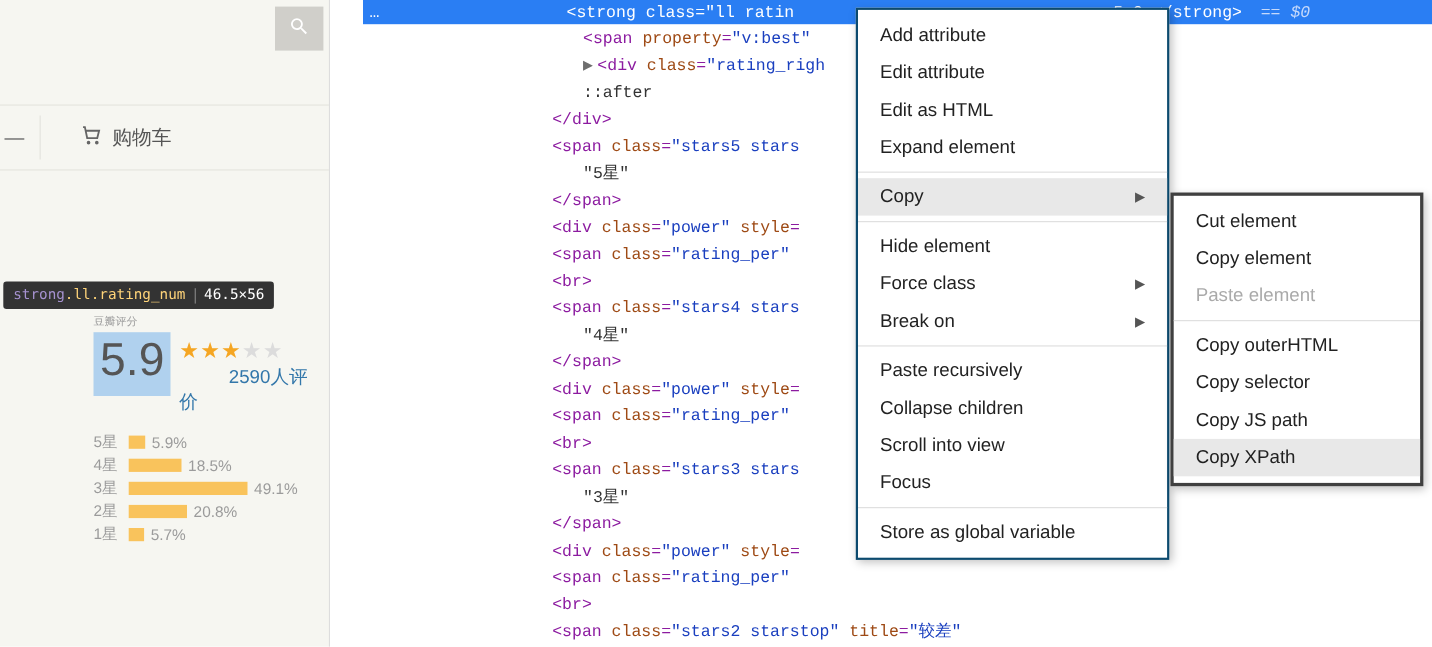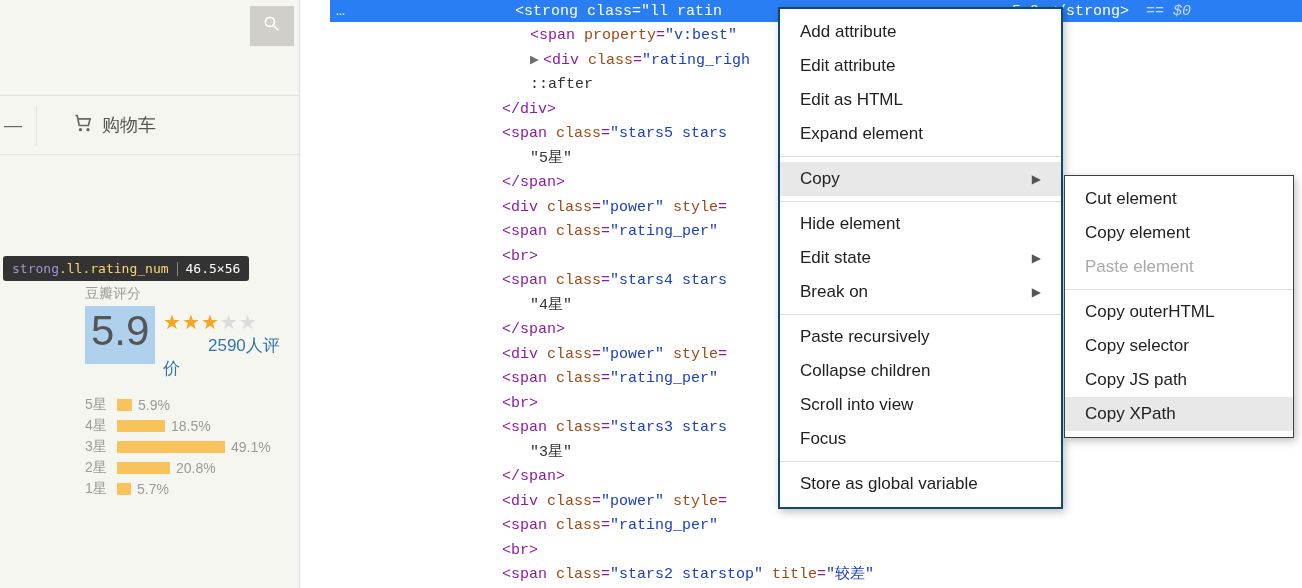--- a/index.html
+++ b/index.html
@@ -50,21 +50,21 @@
     }
     .cart-row .sep { width: 1px; height: 40px; background: #e3e3dd; margin: 0 0 0 14px; }
     .cart-ico { margin-left: 35px; margin-right: 8px; }
 
     .rating-block {
       position: absolute;
       left: 85px;
       top: 285px;
       width: 210px;
     }
-    .rating-title { color: #9b9b9b; font-size: 14px; margin-bottom: 3px; }
+    .rating-title { color: #9b9b9b; font-size: 10px; margin-bottom: 3px; }
     .rating-main { display: flex; align-items: flex-start; }
     .rating-num {
       background: #b0d1ee;
       color: #555;
       font-size: 42px;
       line-height: 1.1;
       padding: 2px 6px 10px 6px;
       width: 70px;
       text-align: left;
       font-weight: 400;
@@ -169,21 +169,21 @@
     .ctx-sep { height:1px; background:#ddd; margin:5px 0; }
     .sub-arrow { font-size:12px; color:#555; }
 
     
     .sub-menu {
       position: absolute;
       left: 1064px;
       top: 175px;
       width: 230px;
       background: #fff;
-      border: 1px solid #404040;
+      border: 3px solid #404040;
       box-shadow: 2px 3px 8px rgba(0,0,0,0.25);
       z-index: 30;
       font-family: -apple-system, "Segoe UI", Arial, sans-serif;
       font-size: 17px;
       color: #222;
       padding: 6px 0;
     }
     .sub-menu .ctx-item.disabled { color: #aaa; }
   </style>
 </head>
@@ -313,21 +313,21 @@
     <div class="ctx-sep"></div>
     <div class="ctx-item hover">
       <span>Copy</span>
       <span class="sub-arrow">▶</span>
     </div>
     <div class="ctx-sep"></div>
     <div class="ctx-item">
       <span>Hide element</span>
     </div>
     <div class="ctx-item">
-      <span>Edit state</span>
+      <span>Force class</span>
       <span class="sub-arrow">▶</span>
     </div>
     <div class="ctx-item">
       <span>Break on</span>
       <span class="sub-arrow">▶</span>
     </div>
     <div class="ctx-sep"></div>
     <div class="ctx-item">
       <span>Paste recursively</span>
     </div>

